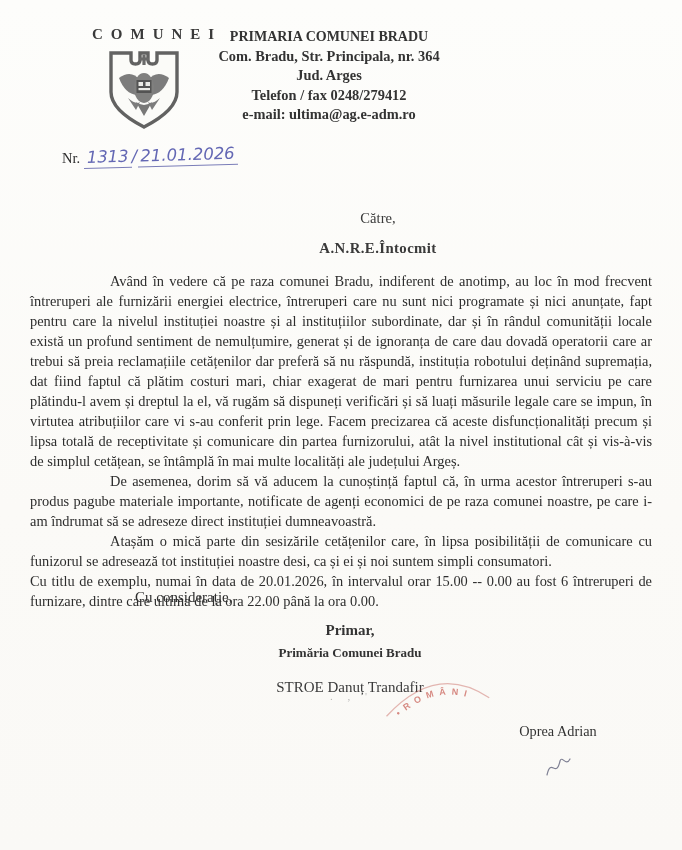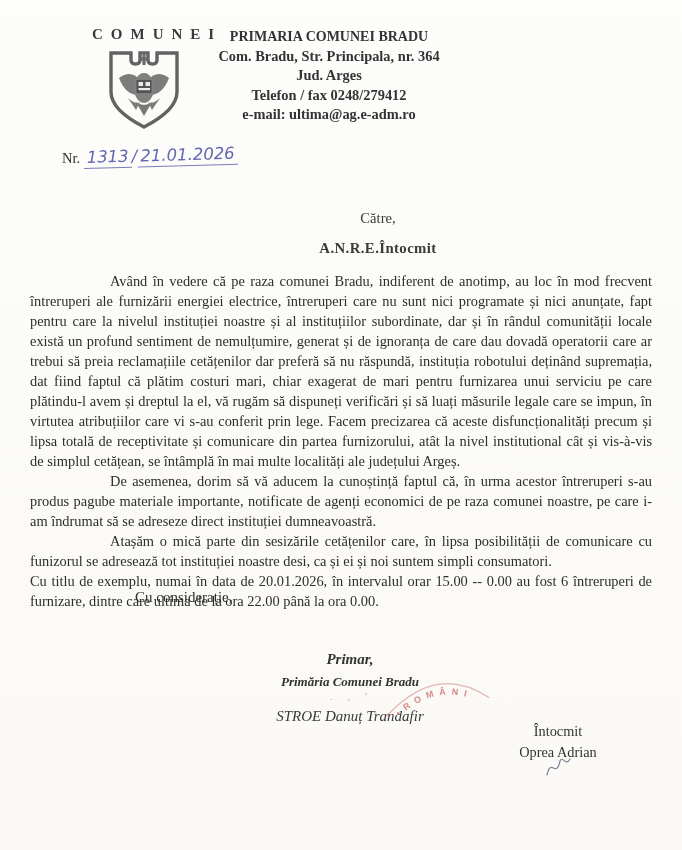--- a/index.html
+++ b/index.html
@@ -36,21 +36,21 @@
   
   .body-text{
     position:absolute;left:30px;top:271px;width:622px;
     font-size:14.4px;line-height:20px;text-align:justify;color:#2d2d2d;
   }
   .body-text p{margin:0;}
   .body-text p.indent{text-indent:80px;}
   
   .closing{position:absolute;left:135px;top:589px;font-size:15px;color:#2d2d2d;}
   
-  .sig-block{position:absolute;left:225px;top:649px;width:250px;text-align:center;color:#333;font-style:italic;}
+  .sig-block{position:absolute;left:225px;top:620px;width:250px;text-align:center;color:#333;}
   .sig-block .t{font-weight:bold;font-size:15px;line-height:21.5px;}
   .sig-block .o{font-weight:bold;font-size:13px;line-height:21.5px;}
   .sig-block .n{font-size:15px;line-height:21.5px;color:#3a3a3a;margin-top:14px;}
   .ink-marks{position:absolute;left:330px;top:690px;font-size:11px;color:#8a8a8a;opacity:.6;letter-spacing:6px;}
   .stamp{position:absolute;left:381px;top:672px;width:112px;height:62px;transform:rotate(2deg);}
   
   .prep-block{position:absolute;left:462px;top:721px;width:192px;text-align:center;font-size:14.3px;line-height:20.6px;color:#333;}
   .oprea-sig{position:absolute;left:543px;top:753px;width:30px;height:28px;}
 </style>
 </head>
@@ -114,20 +114,19 @@
       <path id="arcTop" d="M6 46 Q 54 -10 108 24" fill="none"></path>
       <path id="arcTxt" d="M9 56 Q 55 2 110 34" fill="none"></path>
     </defs>
     <use href="#arcTop" stroke="rgba(192,80,72,0.40)" stroke-width="1.3"></use>
     <text font-family="Liberation Sans, sans-serif" font-size="9" letter-spacing="1.5" fill="rgba(190,62,52,0.60)" font-weight="bold">
       <textPath href="#arcTxt" startOffset="14">• R O M Â N I</textPath>
     </text>
   </svg>
 
   <div class="prep-block">
-    <div>Întocmit</div>
     <div>Oprea Adrian</div>
   </div>
   <svg class="oprea-sig" viewBox="0 0 30 28">
     <path d="M4 22 C 8 4, 13 26, 17 8 C 19 2, 23 14, 27 6" fill="none" stroke="rgba(85,88,115,0.75)" stroke-width="1.2" stroke-linecap="round"></path>
   </svg>
 
 </div>
 
 </body></html>

